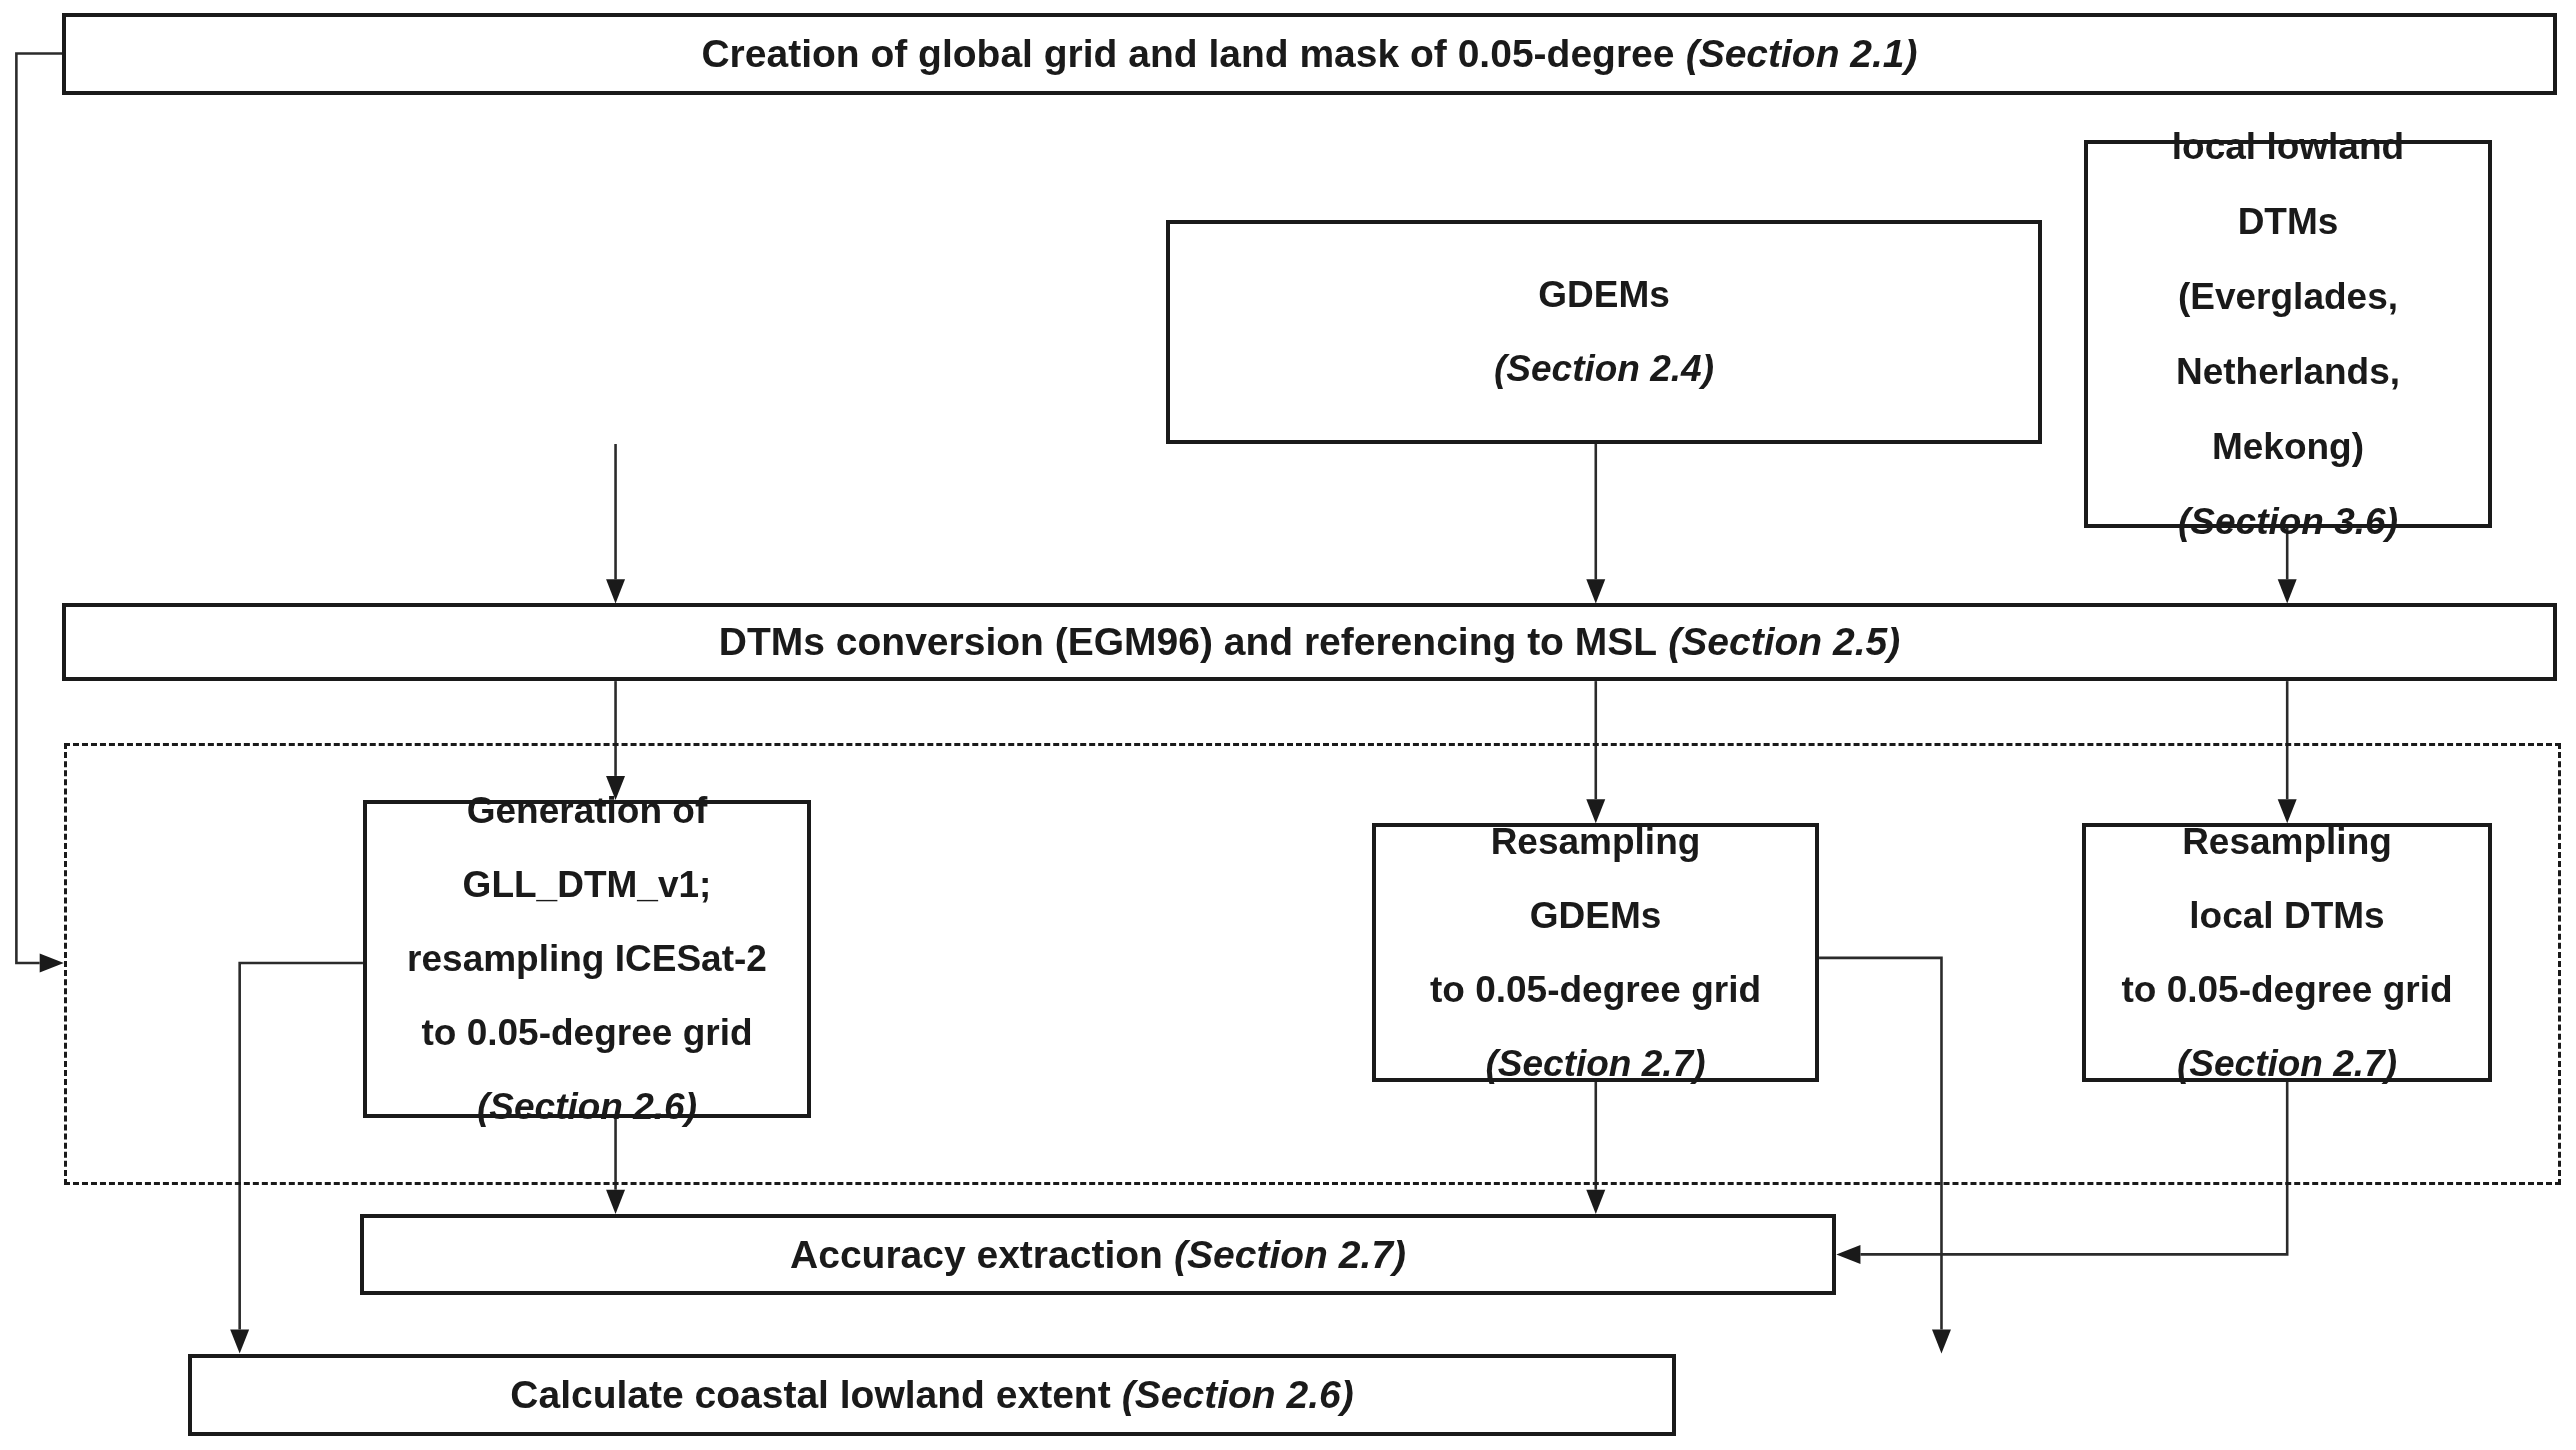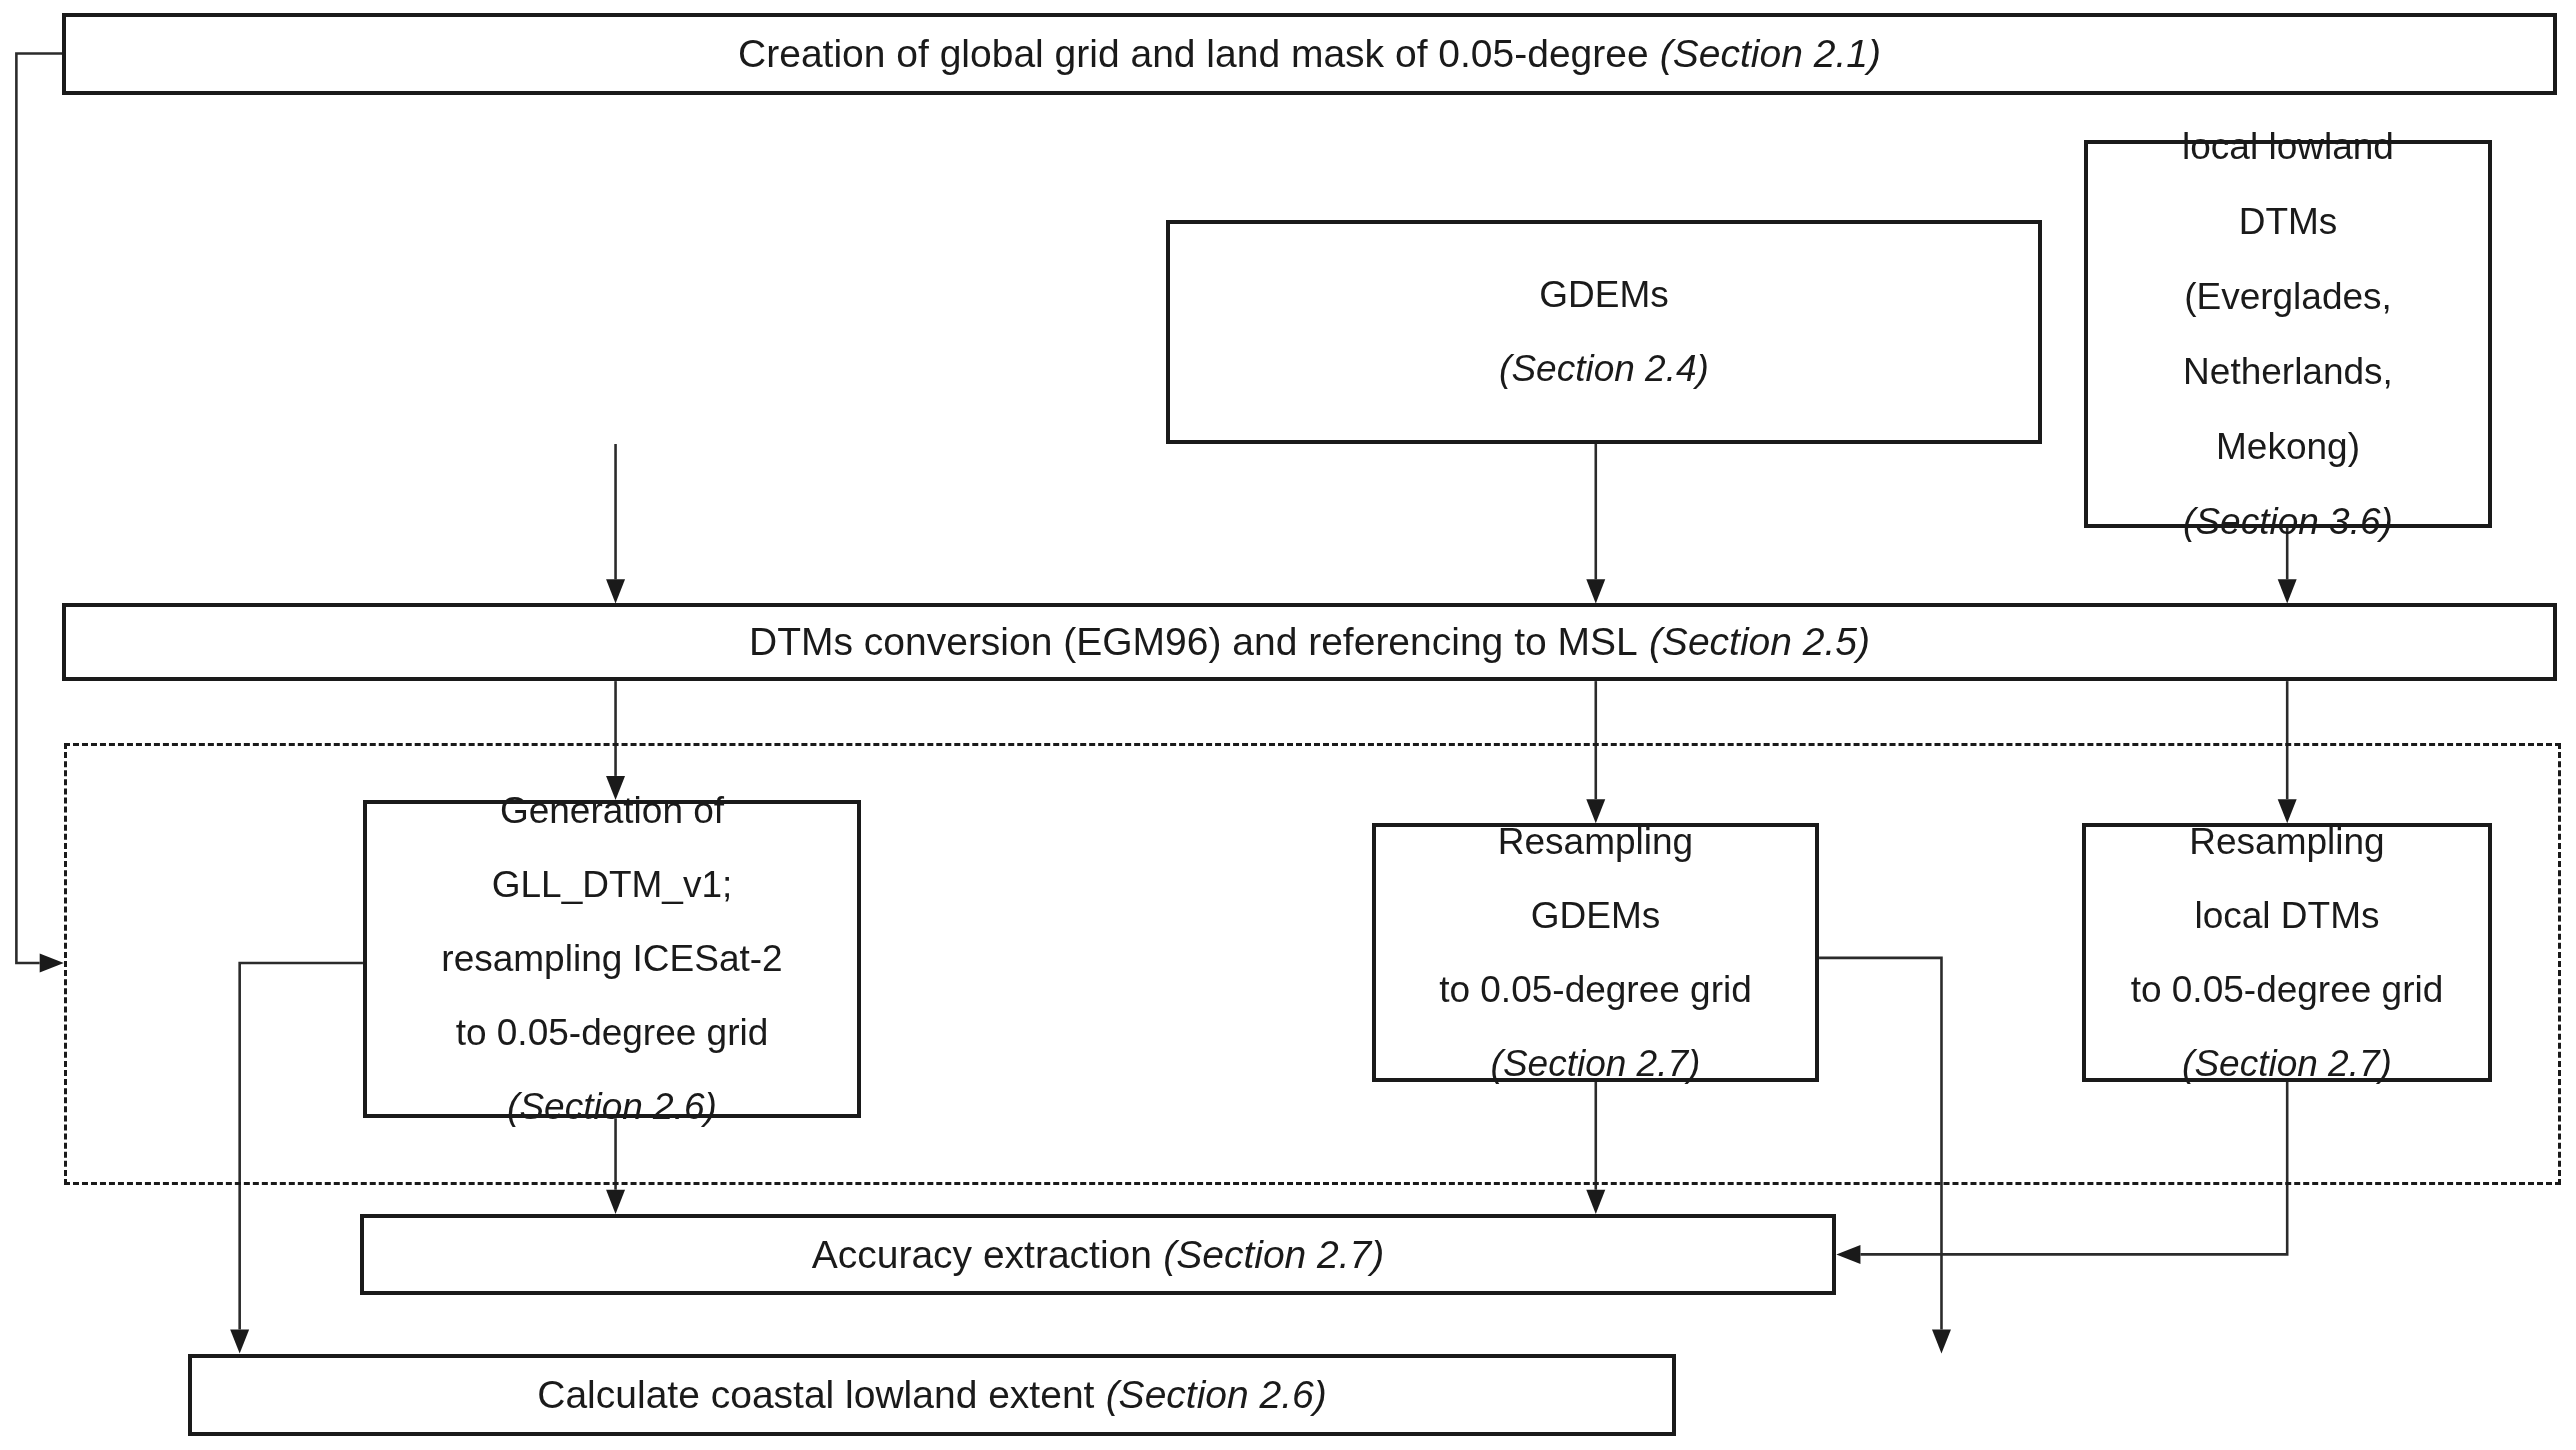--- a/index.html
+++ b/index.html
@@ -26,20 +26,21 @@
   .box {
     position: absolute;
     box-sizing: border-box;
     border: 4.3px solid #1a1a1a;
     background: #ffffff;
     display: flex;
     flex-direction: column;
     align-items: center;
     justify-content: center;
     text-align: center;
+    font-weight: bold;
   }
   .bar {
     flex-direction: row;
     font-size: 39px;
     white-space: nowrap;
   }
   .bar .sec { margin-left: 11.2px; }
   .multi { font-size: 37px; line-height: 62px; gap: 12px; }
   .gll-box { line-height: 62px; }
   .local-box { line-height: 63px; }
@@ -141,21 +142,21 @@
     <div>Netherlands,</div>
     <div>Mekong)</div>
     <div class="sec">(Section 3.6)</div>
   </div>
 
   <div class="box bar" style="left:62px; top:603px; width:2495px; height:78px;">
     <span>DTMs conversion (EGM96) and referencing to MSL</span>
     <span class="sec">(Section 2.5)</span>
   </div>
 
-  <div class="box multi gll-box" style="left:363px; top:800px; width:498px; height:318px;">
+  <div class="box multi gll-box" style="left:363px; top:800px; width:448px; height:318px;">
     <div>Generation of</div>
     <div>GLL_DTM_v1;</div>
     <div>resampling ICESat-2</div>
     <div>to 0.05-degree grid</div>
     <div class="sec">(Section 2.6)</div>
   </div>
 
   <div class="box multi" style="left:1372px; top:823px; width:447px; height:259px;">
     <div>Resampling</div>
     <div>GDEMs</div>

